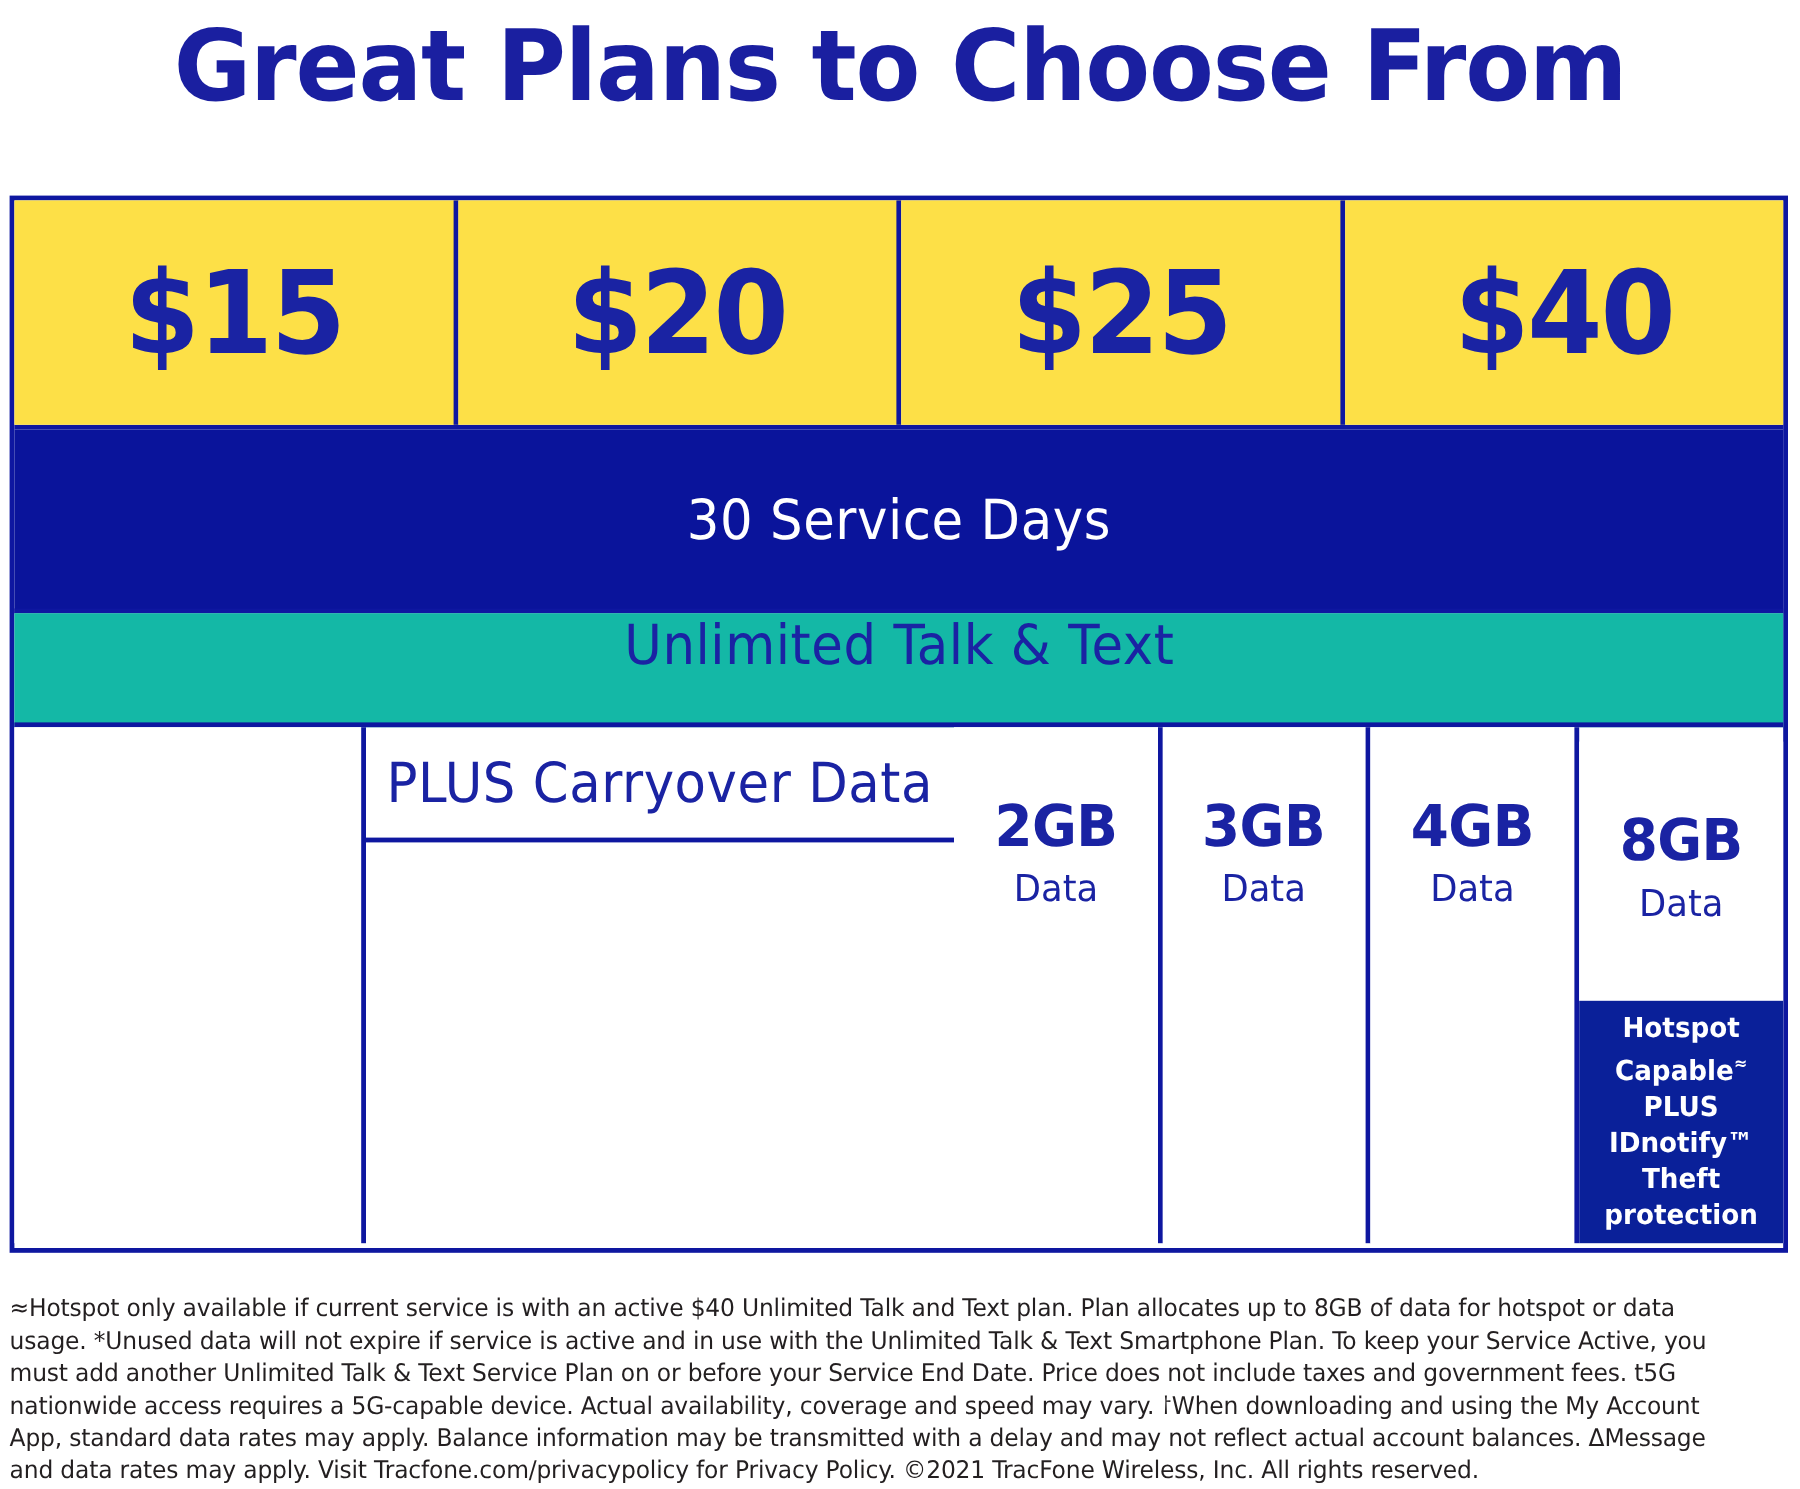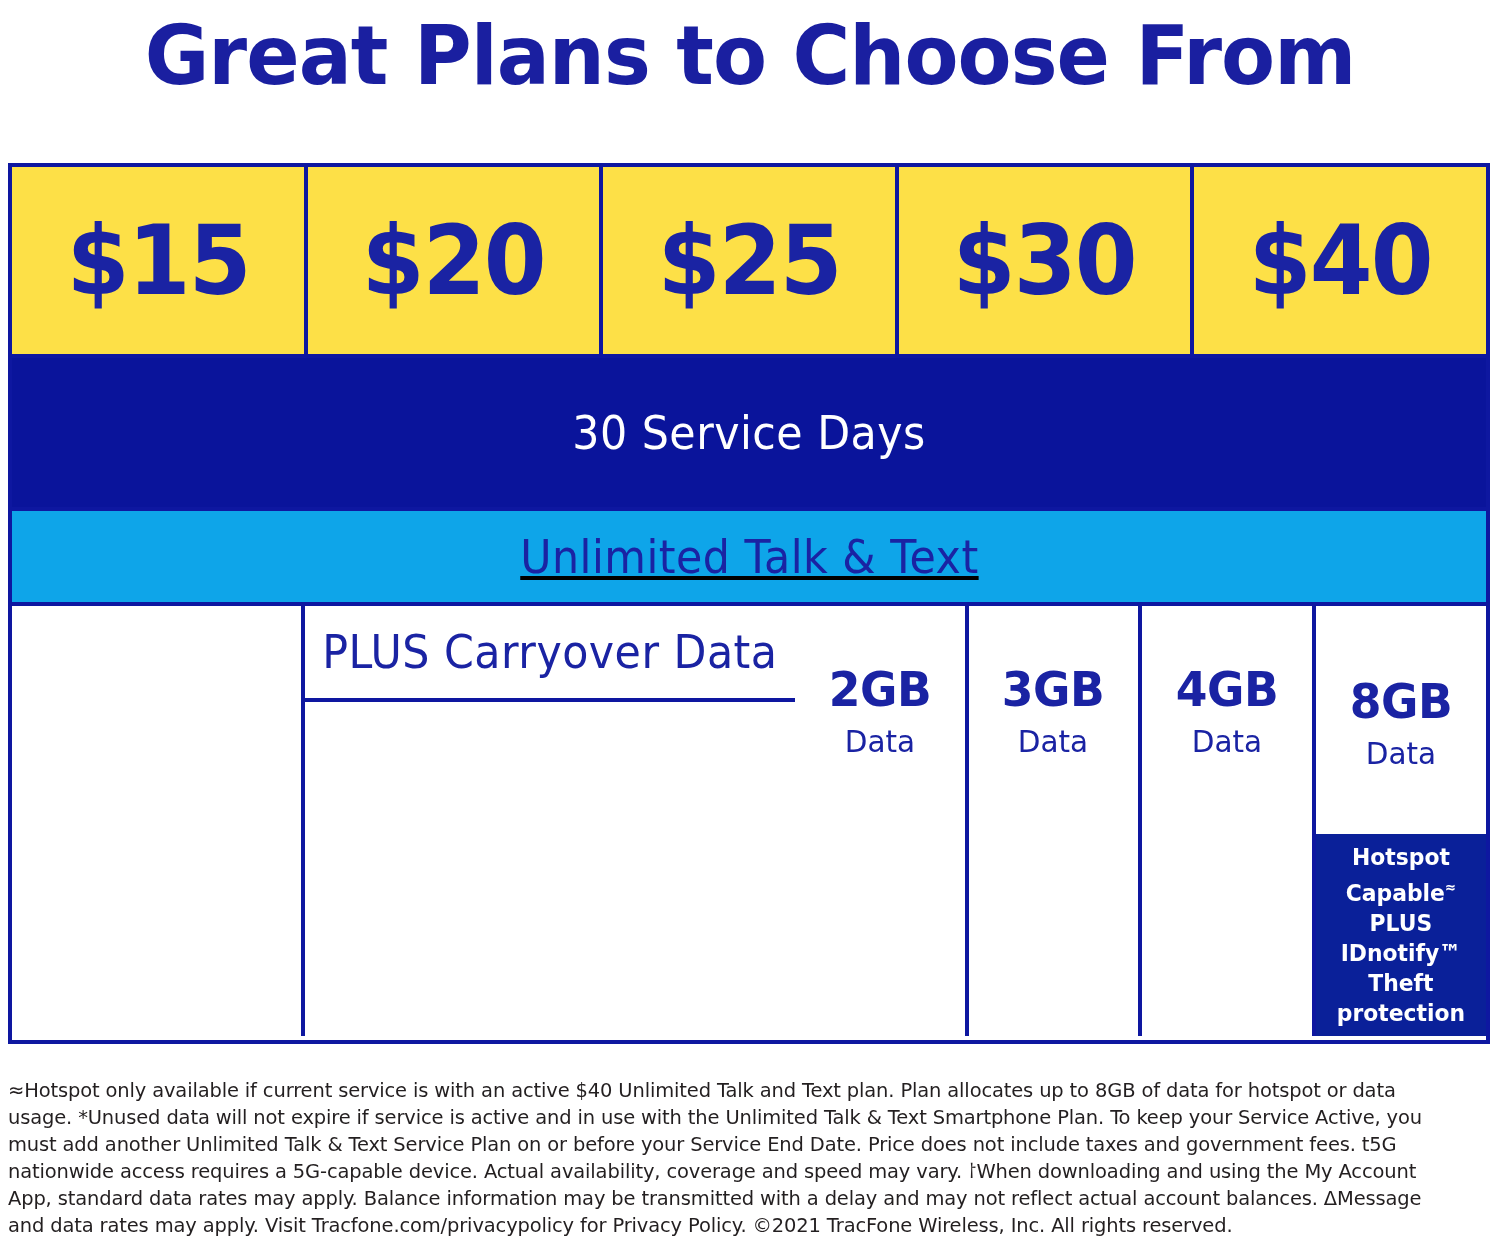--- a/index.html
+++ b/index.html
@@ -95,27 +95,26 @@
     font-weight: 400;
     font-size: 46px;
     line-height: 52px;
     letter-spacing: 0.5px;
     transform: scaleX(0.93);
   }
 
   
   .band-light {
     height: 95px;
-    background: #0ea5e9;
-    display: flex;
-    align-items: center;
+    background: #14b8a6;
+    display: flex;
+    align-items: flex-start;
     justify-content: center;
     box-sizing: border-box;
     border-bottom: 4px solid #0e17a0;
-    text-decoration: underline;
   }
   .band-light .band-text {
     color: #1a23a3;
     font-family: "DejaVu Sans", sans-serif;
     font-weight: 400;
     font-size: 46px;
     line-height: 52px;
     letter-spacing: 0.5px;
     transform: scaleX(0.93);
   }
@@ -256,23 +255,20 @@
       <div class="price-cell">
         <span class="amount">$15</span>
       </div>
       <div class="price-cell">
         <span class="amount">$20</span>
       </div>
       <div class="price-cell">
         <span class="amount">$25</span>
       </div>
       <div class="price-cell">
-        <span class="amount">$30</span>
-      </div>
-      <div class="price-cell">
         <span class="amount">$40</span>
       </div>
     </div>
 
     <div class="band-blue">
       <span class="band-text">30 Service Days</span>
     </div>
 
     <div class="band-light">
       <span class="band-text">Unlimited Talk &amp; Text</span>

